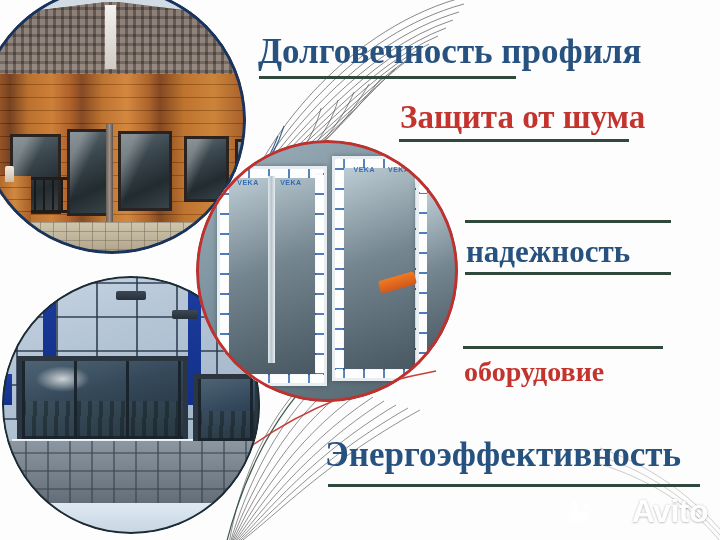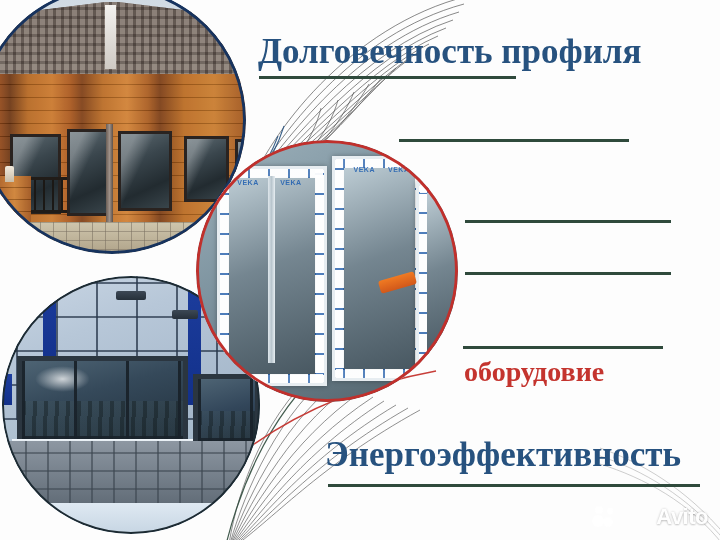--- a/index.html
+++ b/index.html
@@ -303,21 +303,21 @@
     display: flex;
     align-items: center;
     gap: 4px;
     z-index: 9;
     opacity: .92;
   }
   #avito .av-mark { display: block; }
   #avito .av-text {
     font-family: "Liberation Sans", sans-serif;
     font-weight: 700;
-    font-size: 22px;
+    font-size: 32px;
     color: #ffffff;
     text-shadow: 0 0 3px rgba(0,0,0,.20), 0 1px 2px rgba(0,0,0,.18);
     letter-spacing: -.5px;
     margin-left: 35px;
   }
 </style>
 </head>
 <body>
 
 <div id="ad">
@@ -457,24 +457,26 @@
       <path d="M0,16 C42,30 88,56 126,102"></path>
       <path d="M0,24 C44,38 90,62 124,106"></path>
     </g>
   </svg>
 
   <div class="lines">
 
     <div class="hl navy" style="left:258px; top:34px; font-size:35px;">Долговечность профиля</div>
     <div class="rule" style="left:259px; top:76px; width:257px;"></div>
 
+    <div class="hl red" style="left:400px; top:101px; font-size:33px;">Защита от шума</div>
     <div class="rule" style="left:399px; top:139px; width:230px;"></div>
 
     <div class="rule" style="left:465px; top:220px; width:206px;"></div>
 
+    <div class="hl navy" style="left:466px; top:236px; font-size:31px;">надежность</div>
     <div class="rule" style="left:465px; top:272px; width:206px;"></div>
 
     <div class="rule" style="left:463px; top:346px; width:200px;"></div>
 
     <div class="hl navy" style="left:325px; top:437px; font-size:35px;">Энергоэффективность</div>
 
     <div class="hl red" style="left:464px; top:358px; font-size:28px;">оборудовие</div>
     <div class="rule" style="left:328px; top:484px; width:372px;"></div>
   </div>
 

